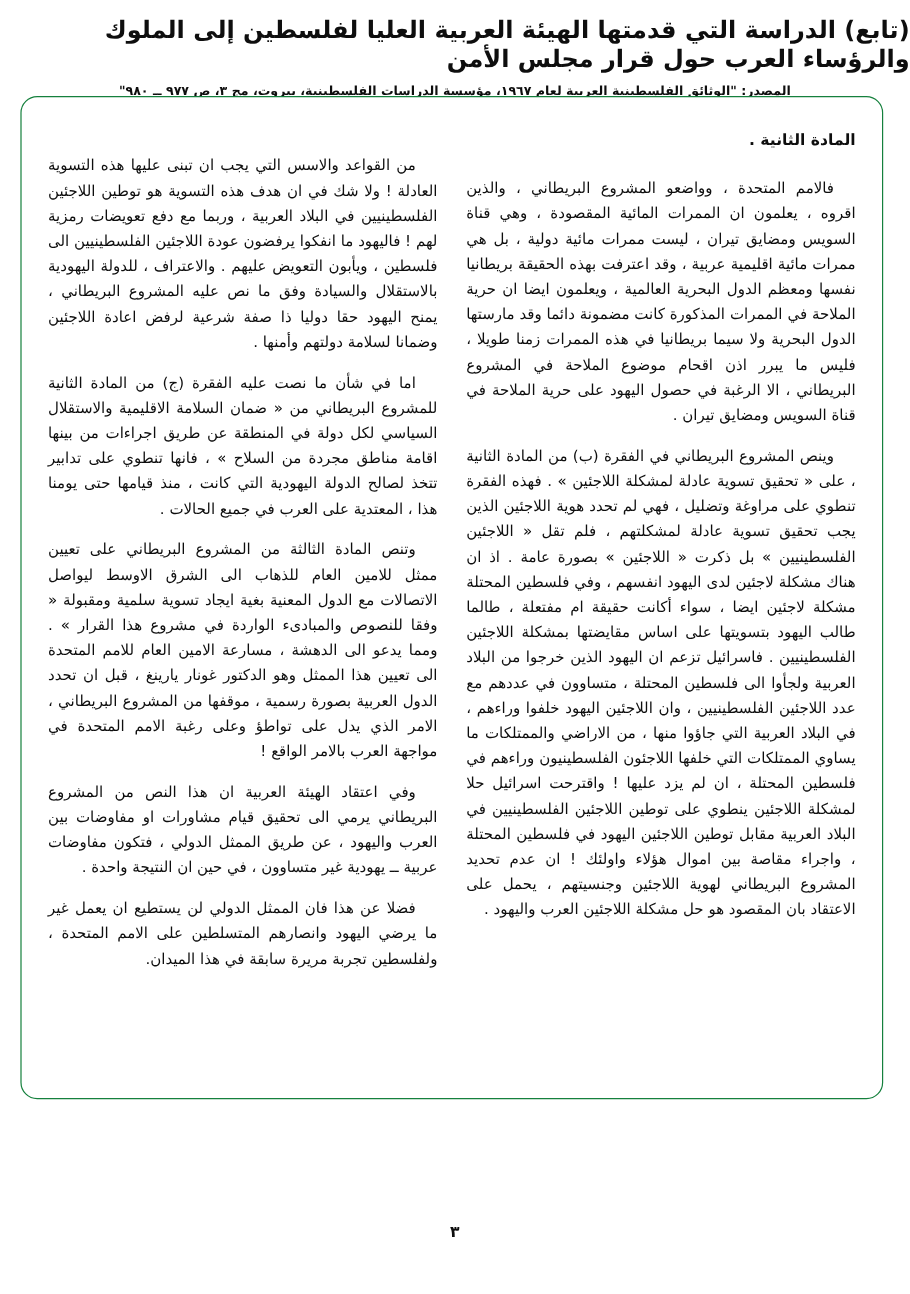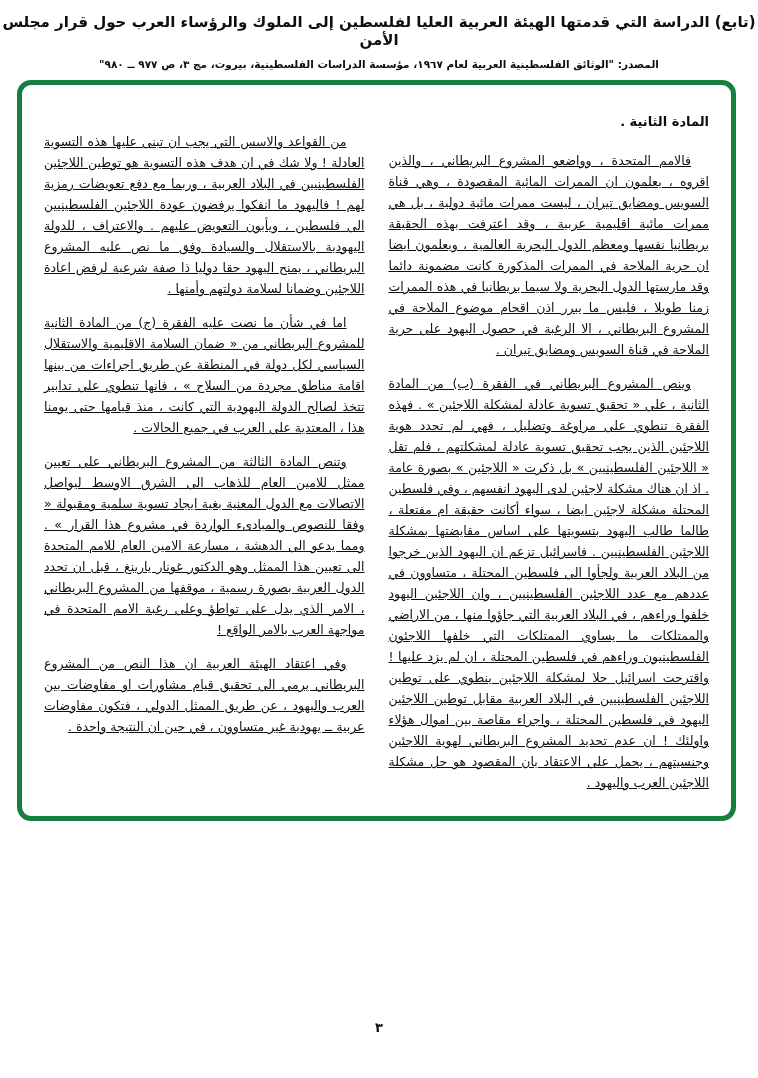--- a/index.html
+++ b/index.html
@@ -14,37 +14,38 @@
     font-family: "DejaVu Sans", sans-serif;
     color: #0e0e0e;
     overflow: hidden;
   }
   .header {
     direction: rtl;
     text-align: center;
     padding-top: 13px;
   }
   .doc-title {
-    font-size: 15px;
+    font-size: 20px;
     font-weight: bold;
     letter-spacing: 0;
+    text-align: right;
   }
   .doc-source {
     font-size: 10.5px;
     font-weight: bold;
     margin-top: 9px;
   }
   .content-box {
     position: absolute;
     left: 17px;
     top: 80px;
     width: 719px;
-    height: 741px;
+    height: 836px;
     box-sizing: border-box;
-    border: 5px solid #15803d;
+    border: 1px solid #15803d;
     border-radius: 14px;
     background: #ffffff;
     overflow: hidden;
   }
   .columns {
     display: flex;
     direction: rtl;
     gap: 24px;
     padding: 26px 22px 20px 22px;
   }
@@ -52,21 +53,20 @@
     width: 3315px;
     flex: 1 1 0;
     font-size: 12.5px;
     line-height: 21px;
     text-align: justify;
     direction: rtl;
   }
   .col p {
     margin: 0 0 13px 0;
     text-indent: 18px;
-    text-decoration: underline;
   }
   .article-heading {
     font-size: 13px;
     font-weight: bold;
     margin: 0 0 18px 0;
   }
   .left-col {
     padding-top: 20px;
   }
   .page-number {
@@ -94,18 +94,19 @@
       <h2 class="article-heading">المادة الثانية .</h2>
       <p>فالامم المتحدة ، وواضعو المشروع البريطاني ، والذين اقروه ، يعلمون ان الممرات المائية المقصودة ، وهي قناة السويس ومضايق تيران ، ليست ممرات مائية دولية ، بل هي ممرات مائية اقليمية عربية ، وقد اعترفت بهذه الحقيقة بريطانيا نفسها ومعظم الدول البحرية العالمية ، ويعلمون ايضا ان حرية الملاحة في الممرات المذكورة كانت مضمونة دائما وقد مارستها الدول البحرية ولا سيما بريطانيا في هذه الممرات زمنا طويلا ، فليس ما يبرر اذن اقحام موضوع الملاحة في المشروع البريطاني ، الا الرغبة في حصول اليهود على حرية الملاحة في قناة السويس ومضايق تيران .</p>
       <p>وينص المشروع البريطاني في الفقرة (ب) من المادة الثانية ، على « تحقيق تسوية عادلة لمشكلة اللاجئين » . فهذه الفقرة تنطوي على مراوغة وتضليل ، فهي لم تحدد هوية اللاجئين الذين يجب تحقيق تسوية عادلة لمشكلتهم ، فلم تقل « اللاجئين الفلسطينيين » بل ذكرت « اللاجئين » بصورة عامة . اذ ان هناك مشكلة لاجئين لدى اليهود انفسهم ، وفي فلسطين المحتلة مشكلة لاجئين ايضا ، سواء أكانت حقيقة ام مفتعلة ، طالما طالب اليهود بتسويتها على اساس مقايضتها بمشكلة اللاجئين الفلسطينيين . فاسرائيل تزعم ان اليهود الذين خرجوا من البلاد العربية ولجأوا الى فلسطين المحتلة ، متساوون في عددهم مع عدد اللاجئين الفلسطينيين ، وان اللاجئين اليهود خلفوا وراءهم ، في البلاد العربية التي جاؤوا منها ، من الاراضي والممتلكات ما يساوي الممتلكات التي خلفها اللاجئون الفلسطينيون وراءهم في فلسطين المحتلة ، ان لم يزد عليها ! واقترحت اسرائيل حلا لمشكلة اللاجئين ينطوي على توطين اللاجئين الفلسطينيين في البلاد العربية مقابل توطين اللاجئين اليهود في فلسطين المحتلة ، واجراء مقاصة بين اموال هؤلاء واولئك ! ان عدم تحديد المشروع البريطاني لهوية اللاجئين وجنسيتهم ، يحمل على الاعتقاد بان المقصود هو حل مشكلة اللاجئين العرب واليهود .</p>
     </section>
 
     <section class="col left-col">
       <p>من القواعد والاسس التي يجب ان تبنى عليها هذه التسوية العادلة ! ولا شك في ان هدف هذه التسوية هو توطين اللاجئين الفلسطينيين في البلاد العربية ، وربما مع دفع تعويضات رمزية لهم ! فاليهود ما انفكوا يرفضون عودة اللاجئين الفلسطينيين الى فلسطين ، ويأبون التعويض عليهم . والاعتراف ، للدولة اليهودية بالاستقلال والسيادة وفق ما نص عليه المشروع البريطاني ، يمنح اليهود حقا دوليا ذا صفة شرعية لرفض اعادة اللاجئين وضمانا لسلامة دولتهم وأمنها .</p>
       <p>اما في شأن ما نصت عليه الفقرة (ج) من المادة الثانية للمشروع البريطاني من « ضمان السلامة الاقليمية والاستقلال السياسي لكل دولة في المنطقة عن طريق اجراءات من بينها اقامة مناطق مجردة من السلاح » ، فانها تنطوي على تدابير تتخذ لصالح الدولة اليهودية التي كانت ، منذ قيامها حتى يومنا هذا ، المعتدية على العرب في جميع الحالات .</p>
       <p>وتنص المادة الثالثة من المشروع البريطاني على تعيين ممثل للامين العام للذهاب الى الشرق الاوسط ليواصل الاتصالات مع الدول المعنية بغية ايجاد تسوية سلمية ومقبولة « وفقا للنصوص والمبادىء الواردة في مشروع هذا القرار » . ومما يدعو الى الدهشة ، مسارعة الامين العام للامم المتحدة الى تعيين هذا الممثل وهو الدكتور غونار يارينغ ، قبل ان تحدد الدول العربية بصورة رسمية ، موقفها من المشروع البريطاني ، الامر الذي يدل على تواطؤ وعلى رغبة الامم المتحدة في مواجهة العرب بالامر الواقع !</p>
       <p>وفي اعتقاد الهيئة العربية ان هذا النص من المشروع البريطاني يرمي الى تحقيق قيام مشاورات او مفاوضات بين العرب واليهود ، عن طريق الممثل الدولي ، فتكون مفاوضات عربية ــ يهودية غير متساوون ، في حين ان النتيجة واحدة .</p>
+      <p>فضلا عن هذا فان الممثل الدولي لن يستطيع ان يعمل غير ما يرضي اليهود وانصارهم المتسلطين على الامم المتحدة ، ولفلسطين تجربة مريرة سابقة في هذا الميدان.</p>
     </section>
 
   </div>
 </div>
 
 <div class="page-number">٣</div>
 
 </body></html>

